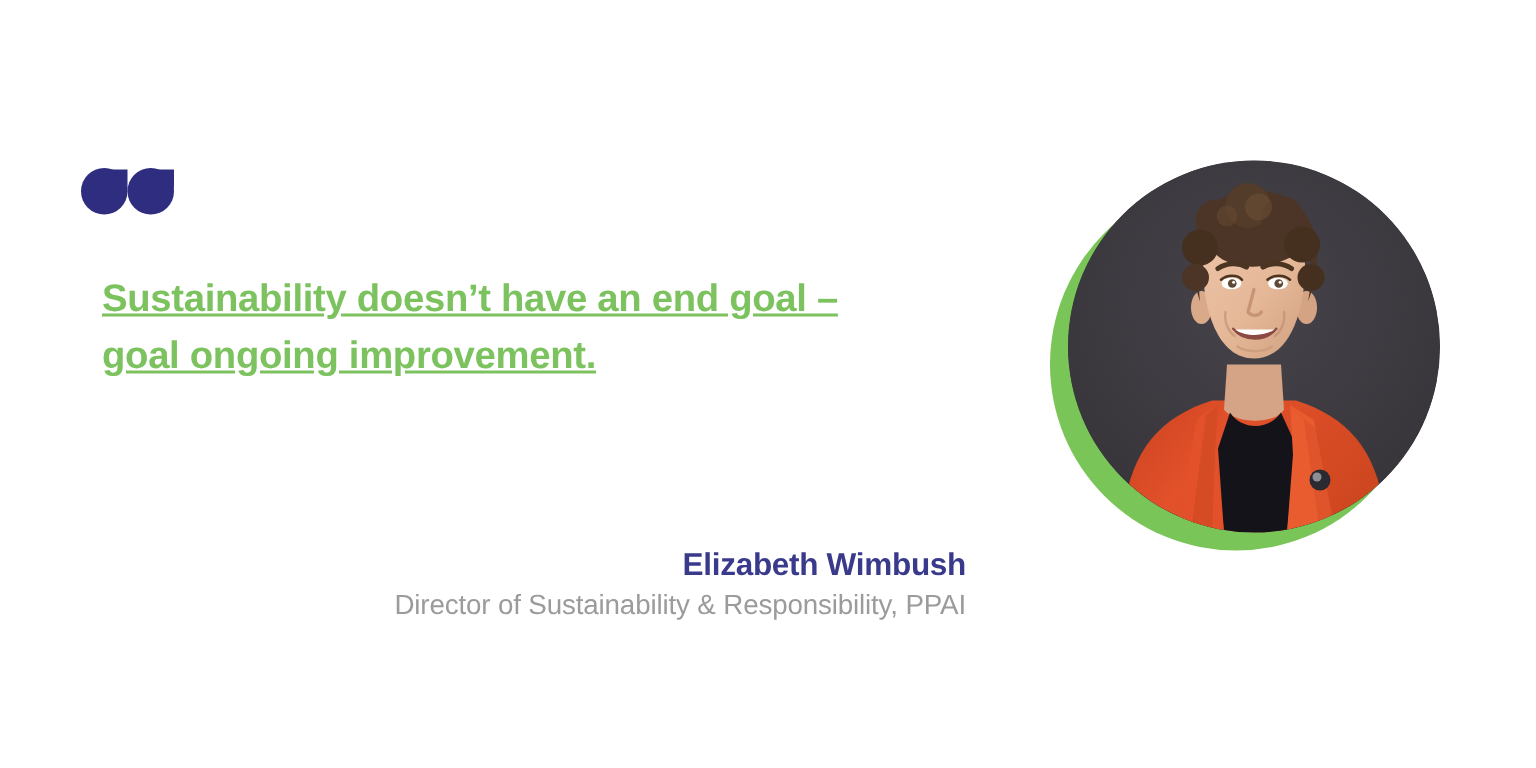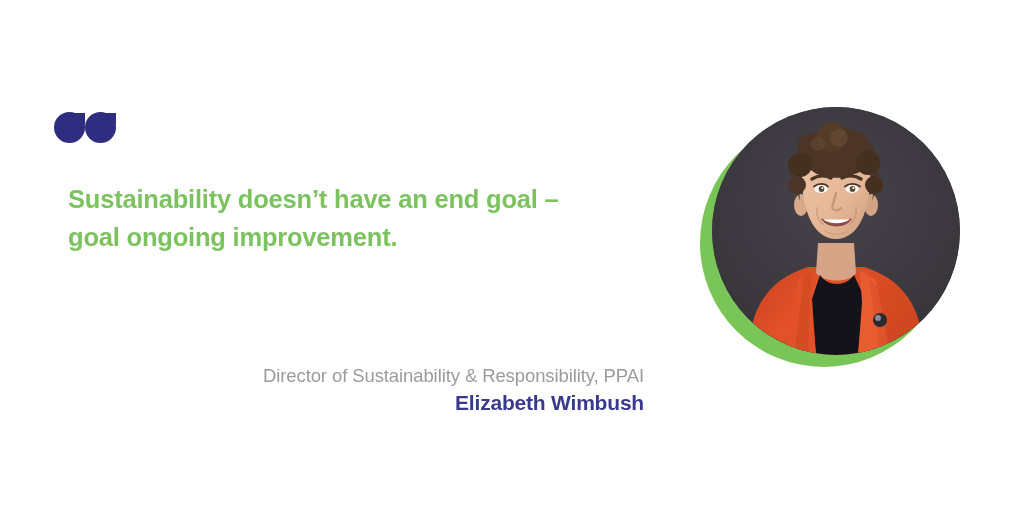--- a/index.html
+++ b/index.html
@@ -39,20 +39,21 @@
     width: 600px;
     font-size: 25.5px;
     font-weight: bold;
     line-height: 38px;
     letter-spacing: -0.2px;
     color: #7cc25f;
   }
   #quote-text .qline {
     display: block;
     white-space: nowrap;
+    text-decoration: underline;
   }
 
   
   #attribution {
     position: absolute;
     left: 120px;
     top: 363px;
     width: 524px;
     text-align: right;
   }
@@ -123,22 +124,22 @@
       </g>
     </svg>
   </div>
 
   <div id="quote-text">
     <span class="qline">Sustainability doesn’t have an end goal –</span>
     <span class="qline">goal ongoing improvement.</span>
   </div>
 
   <div id="attribution">
+    <span id="attribution-name">Elizabeth Wimbush</span>
     <span id="attribution-title">Director of Sustainability &amp; Responsibility, PPAI</span>
-    <span id="attribution-name">Elizabeth Wimbush</span>
   </div>
 
   <div id="portrait-wrap">
     <div id="portrait-ring"></div>
     <div id="portrait-photo">
       <svg viewBox="0 0 248 248" xmlns="http://www.w3.org/2000/svg" role="img" aria-label="Headshot">
         <defs>
           <clipPath id="circleClip">
             <circle cx="124" cy="124" r="124"></circle>
           </clipPath>

